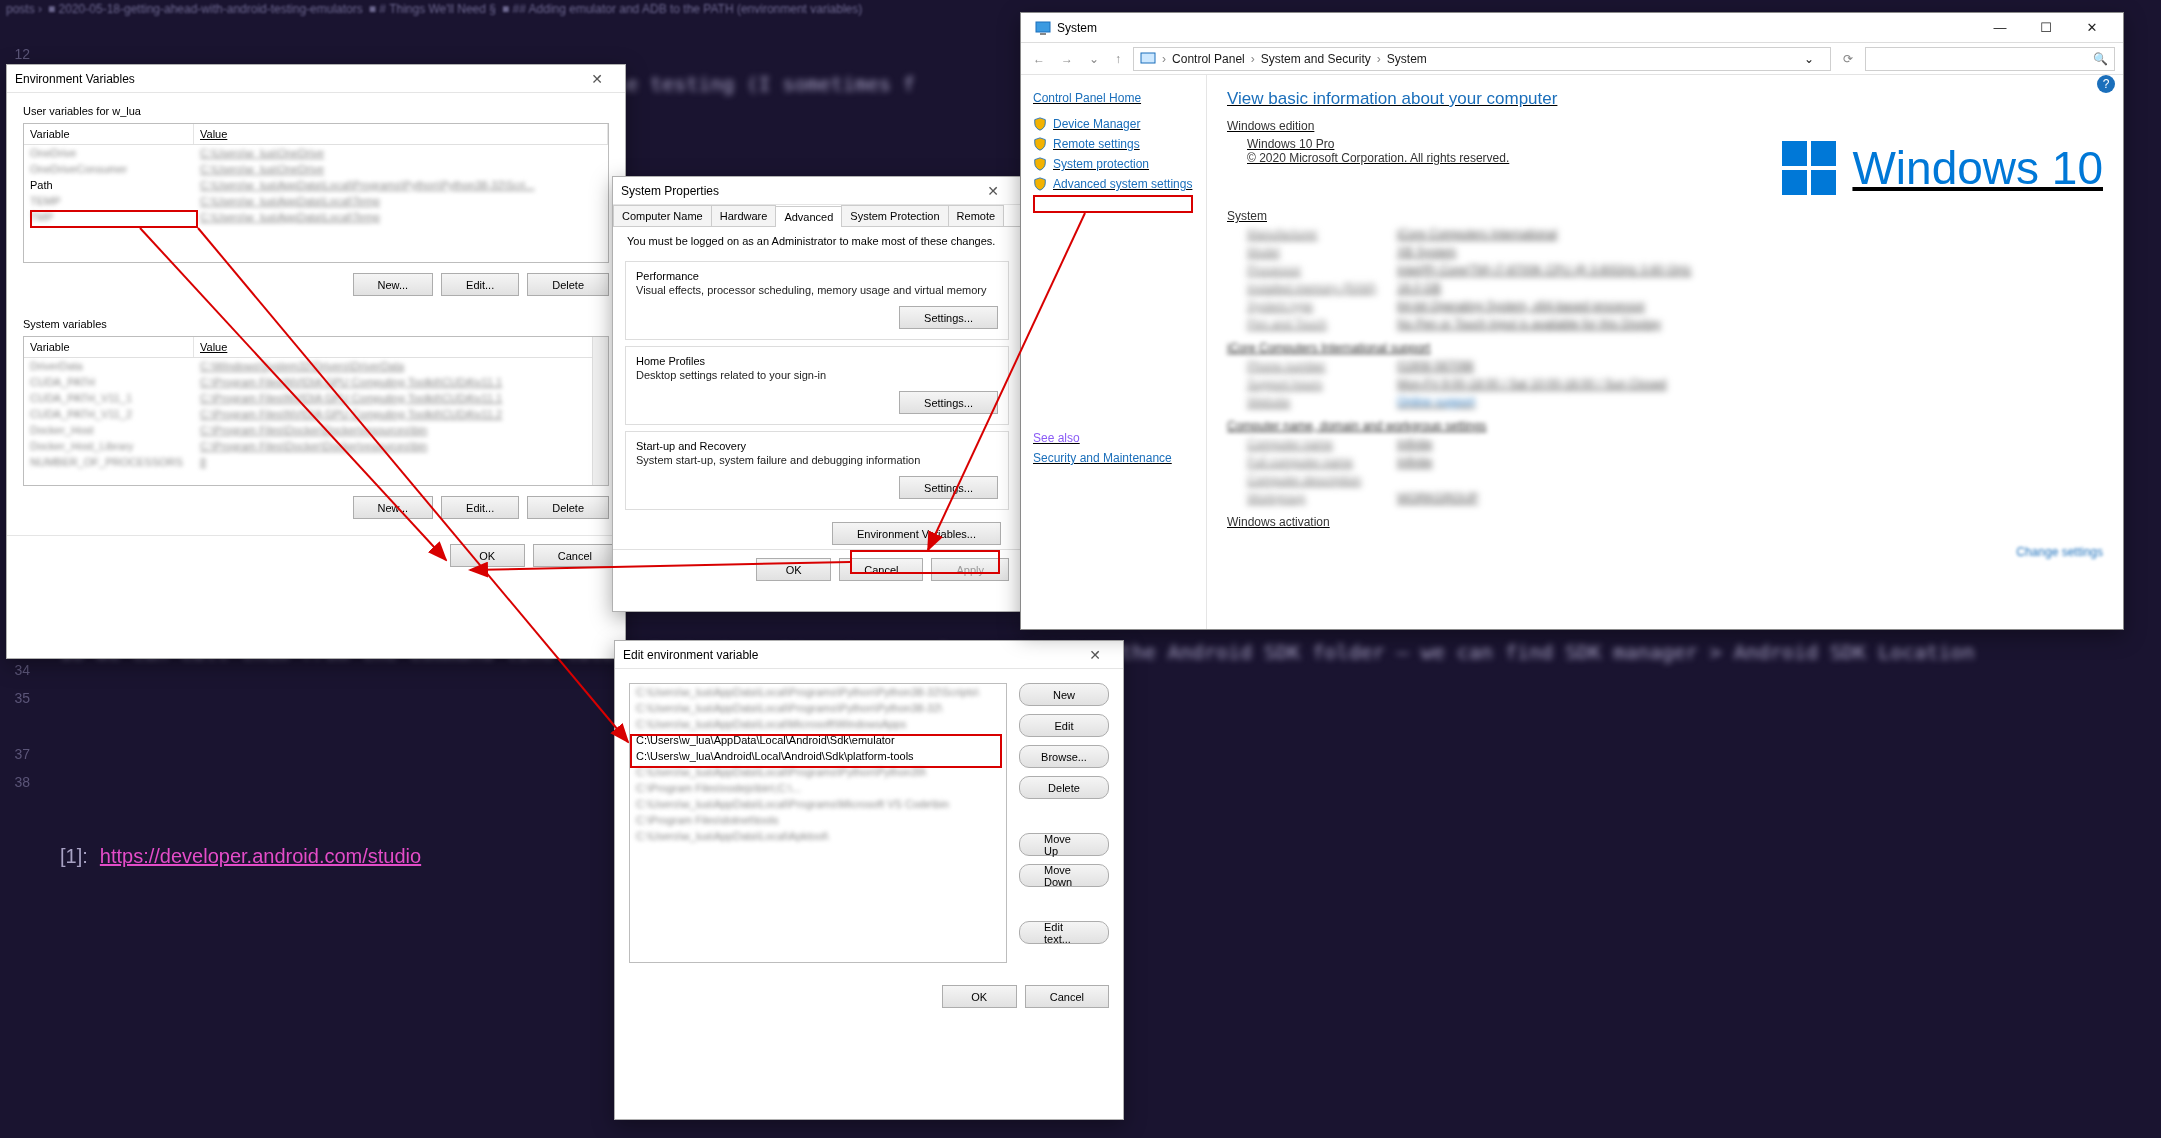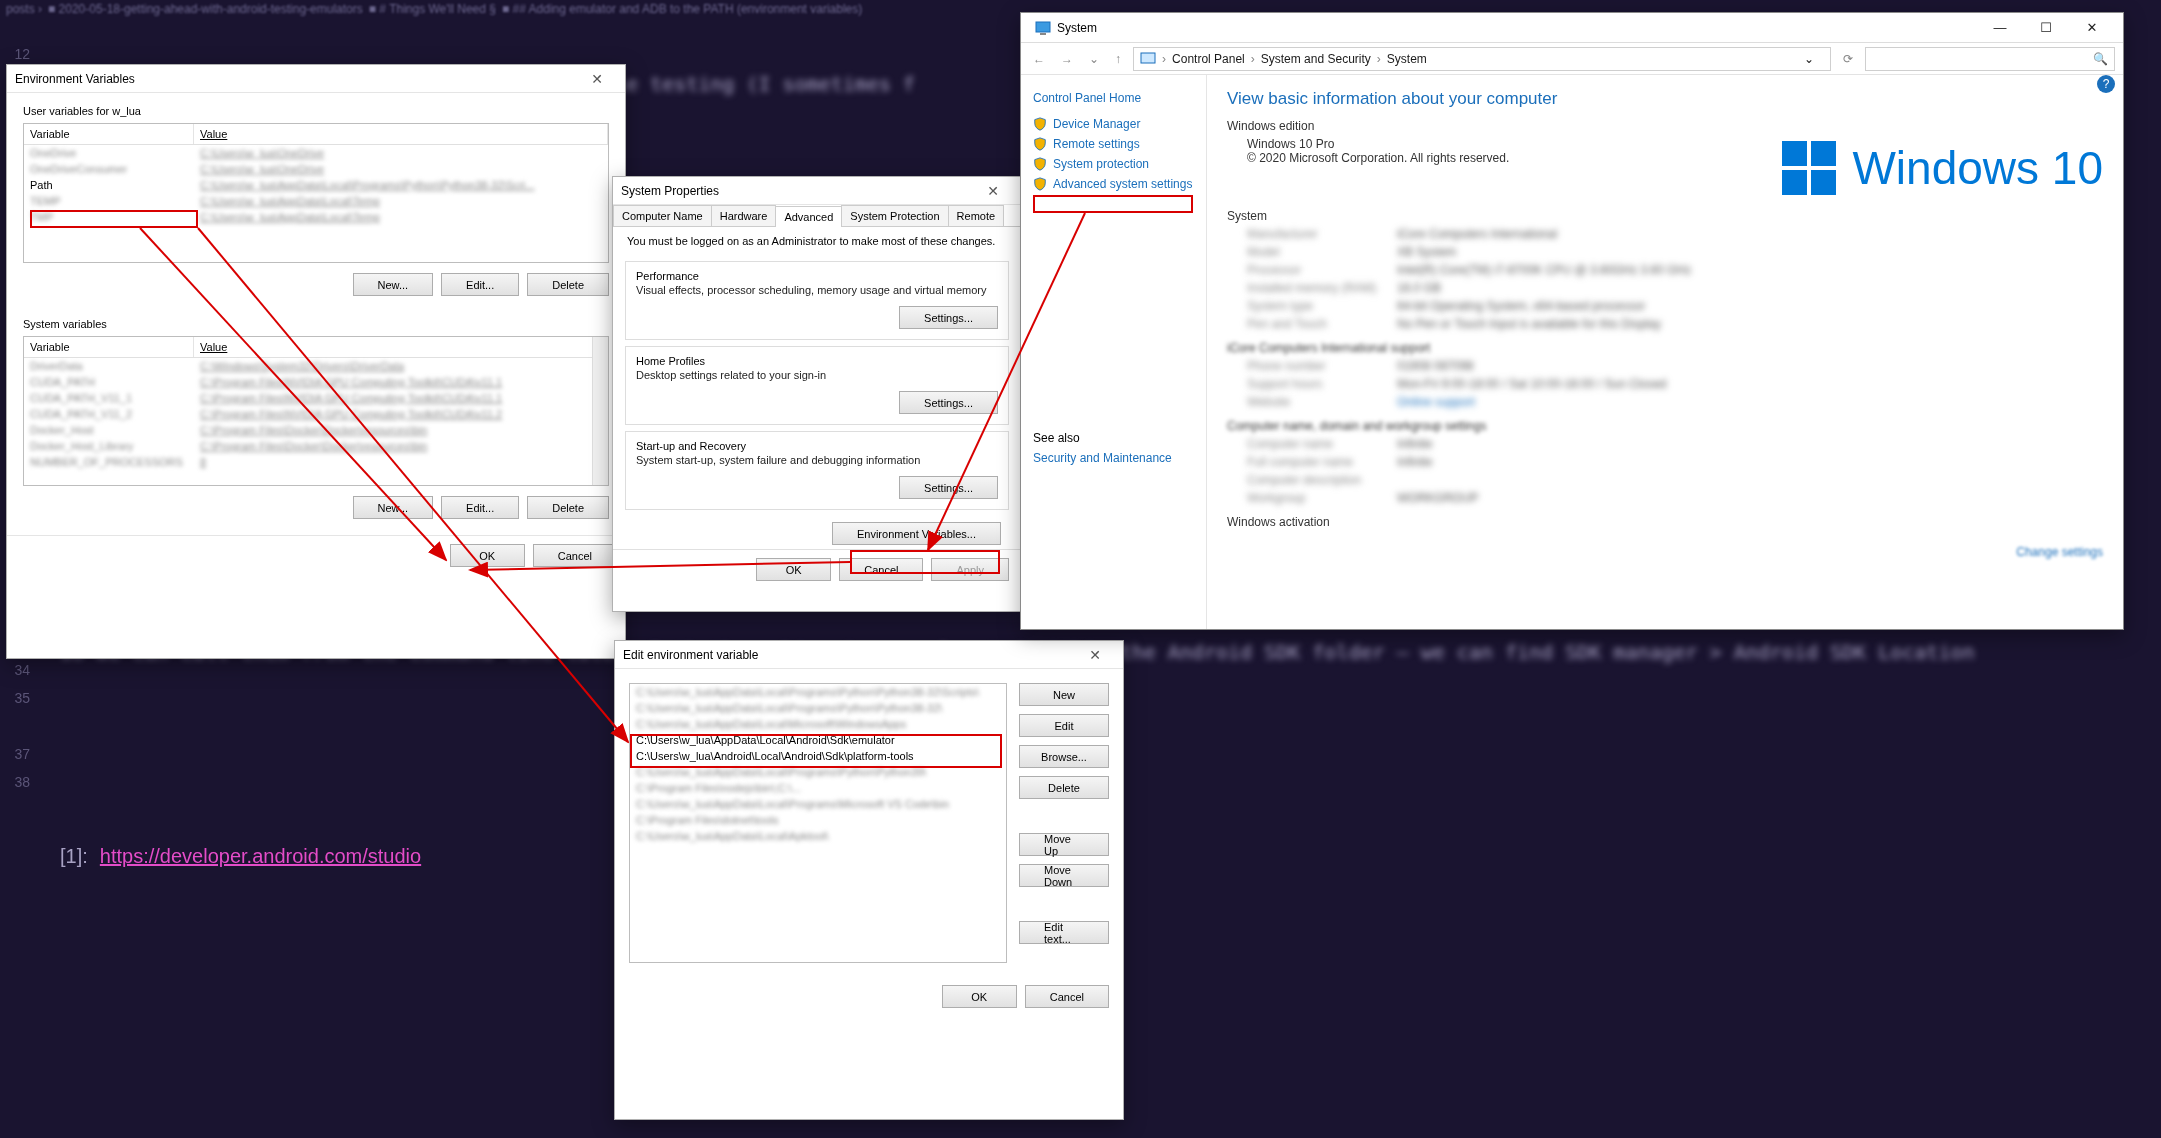--- a/index.html
+++ b/index.html
@@ -52,34 +52,34 @@
 #wSysProps .gb-btnrow { display:flex; justify-content:flex-end; padding-top:4px;}
 #wSysProps .envvar-row { display:flex; justify-content:flex-end; padding:6px 20px 4px;margin-left:36px;}
 #wSysProps .bottom { display:flex; gap:8px; justify-content:flex-end; padding: 8px 12px; border-top:1px solid #e0e0e0; }
 
 
 #wEdit { left: 614px; top: 640px; width: 510px; height: 480px; }
 #wEdit .body { display:flex; padding: 14px; gap: 12px; }
 #wEdit .listbox { flex:1; border:1px solid #bdbdbd; background:#fff; height: 280px; overflow:hidden; }
 #wEdit .listbox .item { padding:2px 6px; font-size:11px; white-space:nowrap; }
 #wEdit .sidebtns { display:flex; flex-direction:column; gap:8px; width: 90px; }
-#wEdit .sidebtns .btn { min-width:90px; }
+#wEdit .sidebtns .btn { min-width:90px;border-radius:10px; }
 #wEdit .bottom { display:flex; gap:8px; justify-content:flex-end; padding: 8px 14px; }
 
 
 #wSystem { left: 1020px; top: 12px; width: 1104px; height: 618px; border:1px solid #8a8a8a; background:#fff; }
 #wSystem .titlebar { height:30px; border-bottom:1px solid #ddd; display:flex; align-items:center; }
 #wSystem .titlebar .ico { width:16px; height:16px; margin:0 6px; }
 #wSystem .winbtn { width:46px; height:100%; display:flex; align-items:center; justify-content:center; font-size:13px; color:#222;}
 #wSystem .addr { height:32px; border-bottom:1px solid #e3e3e3; display:flex; align-items:center; gap:8px; padding:0 8px; font-size:12px; color:#1a1a1a; }
 #wSystem .addr .navarrow { color:#888; padding:0 4px; }
 #wSystem .crumbs { flex:1; display:flex; align-items:center; gap:2px; border:1px solid #cfcfcf; height:24px; padding:0 6px; }
 #wSystem .crumbs .sep { color:#888; padding:0 4px; }
 #wSystem .addr .searchbox { width:250px; height:24px; border:1px solid #cfcfcf; display:flex; align-items:center; justify-content:flex-end; padding:0 6px; color:#777; }
-#wSystem .content { display:flex; height: calc(100% - 62px); }
+#wSystem .content { display:flex; height: calc(100% - 62px); text-decoration: underline; }
 #wSystem .sidepanel { width:186px; border-right:1px solid #e5e5e5; padding:16px 12px; }
 #wSystem .sidepanel .head { color:#1b6fbb; font-size:12px; margin-bottom:12px; }
 #wSystem .sidepanel .link { display:flex; align-items:center; gap:6px; font-size:12px; color:#1b6fbb; margin:6px 0; }
 #wSystem .sidepanel .shield { width:14px; height:14px; }
 #wSystem .sidepanel .seealso { margin-top:240px; font-size:12px; color:#1b6fbb; }
 #wSystem .main { flex:1; padding:14px 20px; position:relative; }
 #wSystem .main h2 { color:#1b6fbb; font-weight:400; font-size:17px; margin-bottom:10px;}
 #wSystem .main .sect { font-size:12px; color:#333; margin:6px 0 4px; }
 #wSystem .main .sub { font-size:12px; margin-left:20px; color:#333; }
 #wSystem .brand { display:flex; align-items:center; gap:16px; font-size:46px; color:#0078d7; margin-top:4px;}
@@ -350,21 +350,21 @@
           <span>System protection</span>
         </div>
       <div class="link">
           <span class="shield"><svg viewBox="0 0 16 16">
               <path d="M8 1l6 2v4c0 4-3 7-6 8-3-1-6-4-6-8V3z" fill="#f3b200" stroke="#1b6fbb"></path>
             </svg></span>
           <span>Advanced system settings</span>
         </div>
 
       <div class="seealso">
-        <div style="color:#000000;margin-bottom:6px;">See also</div>
+        <div style="color:#8b5cf6;margin-bottom:6px;">See also</div>
         <div>Security and Maintenance</div>
       </div>
     </div>
 
     <div class="main">
       <h2>View basic information about your computer</h2>
 
       <div class="sect">Windows edition</div>
       <div style="display:flex; align-items:flex-start;">
         <div style="flex:1;">

